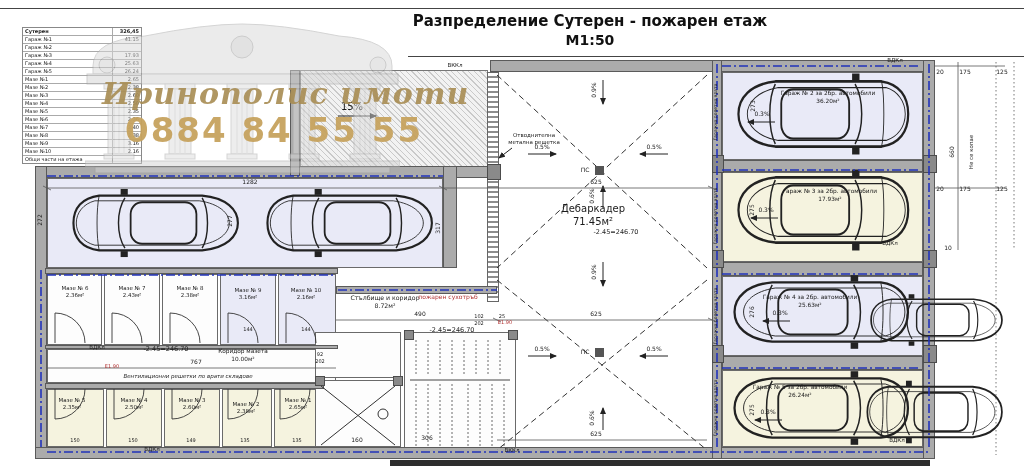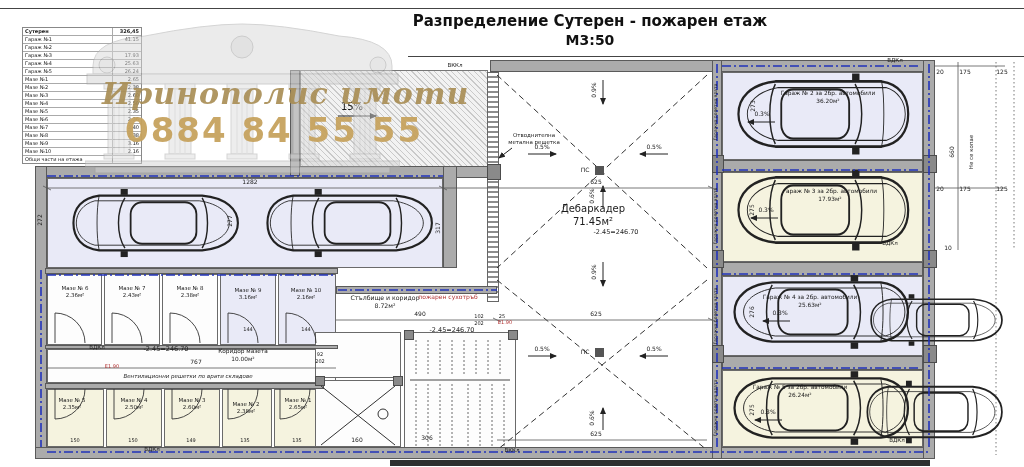--- a/index.html
+++ b/index.html
@@ -37,21 +37,21 @@
   .botbar{position:absolute;left:390px;top:460px;width:540px;height:6px;background:#2e2e2e;z-index:2;}
 </style>
 </head>
 <body>
 
 <div id="stage">
 
   <div class="line" style="left:0;top:8px;width:1024px;height:1px;"></div>
   <div class="line" style="left:408px;top:56px;width:616px;height:1px;"></div>
   <div class="title1">Разпределение Сутерен - пожарен етаж</div>
-  <div class="title2">М3:50</div>
+  <div class="title2">М1:50</div>
 
   <div class="room lav" style="left:47px;top:178px;width:396px;height:90px;"></div>
   <div class="room hatch" style="left:300px;top:70px;width:188px;height:100px;"></div>
   <div class="room grille" style="left:487px;top:72px;width:12px;height:230px;"></div>
 
   <div class="room wht" style="left:47px;top:274px;width:55px;height:71px;"></div>
   <div class="room wht" style="left:104px;top:274px;width:56px;height:71px;"></div>
   <div class="room wht" style="left:162px;top:274px;width:56px;height:71px;"></div>
   <div class="room lav" style="left:220px;top:274px;width:56px;height:71px;"></div>
   <div class="room lav" style="left:278px;top:274px;width:58px;height:71px;"></div>

